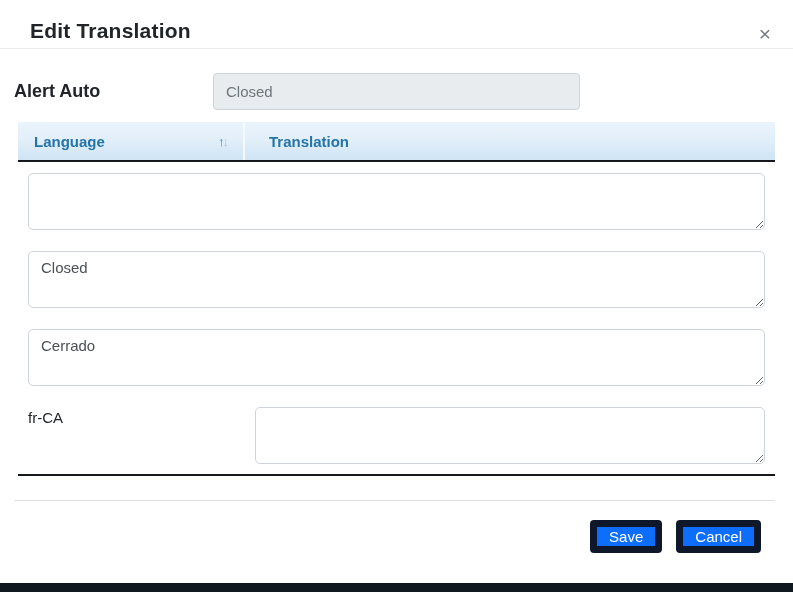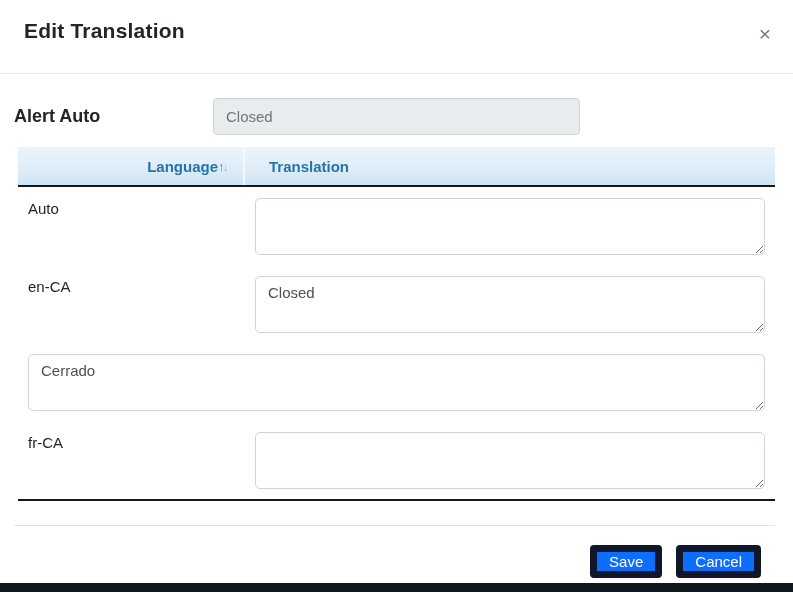--- a/index.html
+++ b/index.html
@@ -8,22 +8,22 @@
     width: 793px; height: 592px;
     font-family: "Liberation Sans", sans-serif;
     background: #ffffff;
     position: relative;
     overflow: hidden;
   }
 
   
   .modal-header {
     display: flex; justify-content: space-between; align-items: flex-start;
-    padding: 17px 16px 0 24px;
-    height: 74px;
+    padding: 17px 16px 0 30px;
+    height: 49px;
     border-bottom: 1px solid #e9ecef;
     gap: 32px;
   }
   .modal-title {
     font-size: 21px; font-weight: 700; color: #212529; line-height: 28px;
     letter-spacing: .2px;
   }
   .close-btn {
     background: none; border: none; cursor: pointer;
     font-size: 21px; line-height: 21px; color: #73797f;
@@ -56,21 +56,21 @@
     display: flex;
     background: linear-gradient(180deg, #eaf4fc 0%, #e2eff9 45%, #cfe4f4 100%);
     border-bottom: 2px solid #15181c;
   }
   .th {
     font-size: 15px; font-weight: 700; color: #2574a9;
     padding: 11px 16px 10px 16px;
   }
   .th-language {
     width: 227px;
-    display: flex; justify-content: flex-end; align-items: center;
+    display: flex; justify-content: space-between; align-items: center;
     border-right: 2px solid #f4f9fd;
     cursor: pointer;
   }
   .th-translation { flex: 1; padding-left: 24px; }
   .sort-icon { font-size: 13px; font-weight: 400; letter-spacing: -2px; }
   .sort-icon .up   { color: #3f7fae; }
   .sort-icon .down { color: #a9bfd1; }
 
   .trow { display: flex; min-height: 78px; }
   .td-lang {
@@ -133,28 +133,26 @@
         <div class="th th-language">
           <span>Language</span>
           <span class="sort-icon"><span class="up">↑</span><span class="down">↓</span></span>
         </div>
         <div class="th th-translation">
           <span>Translation</span>
         </div>
       </div>
 
       <div class="trow">
-        <div class="td-lang">Auto</div>
         <div class="td-trans">
           <textarea class="trans" style=""></textarea>
         </div>
       </div>
 
       <div class="trow">
-        <div class="td-lang">en-CA</div>
         <div class="td-trans">
           <textarea class="trans" style="">Closed</textarea>
         </div>
       </div>
 
       <div class="trow">
         <div class="td-trans">
           <textarea class="trans" style="">Cerrado</textarea>
         </div>
       </div>

